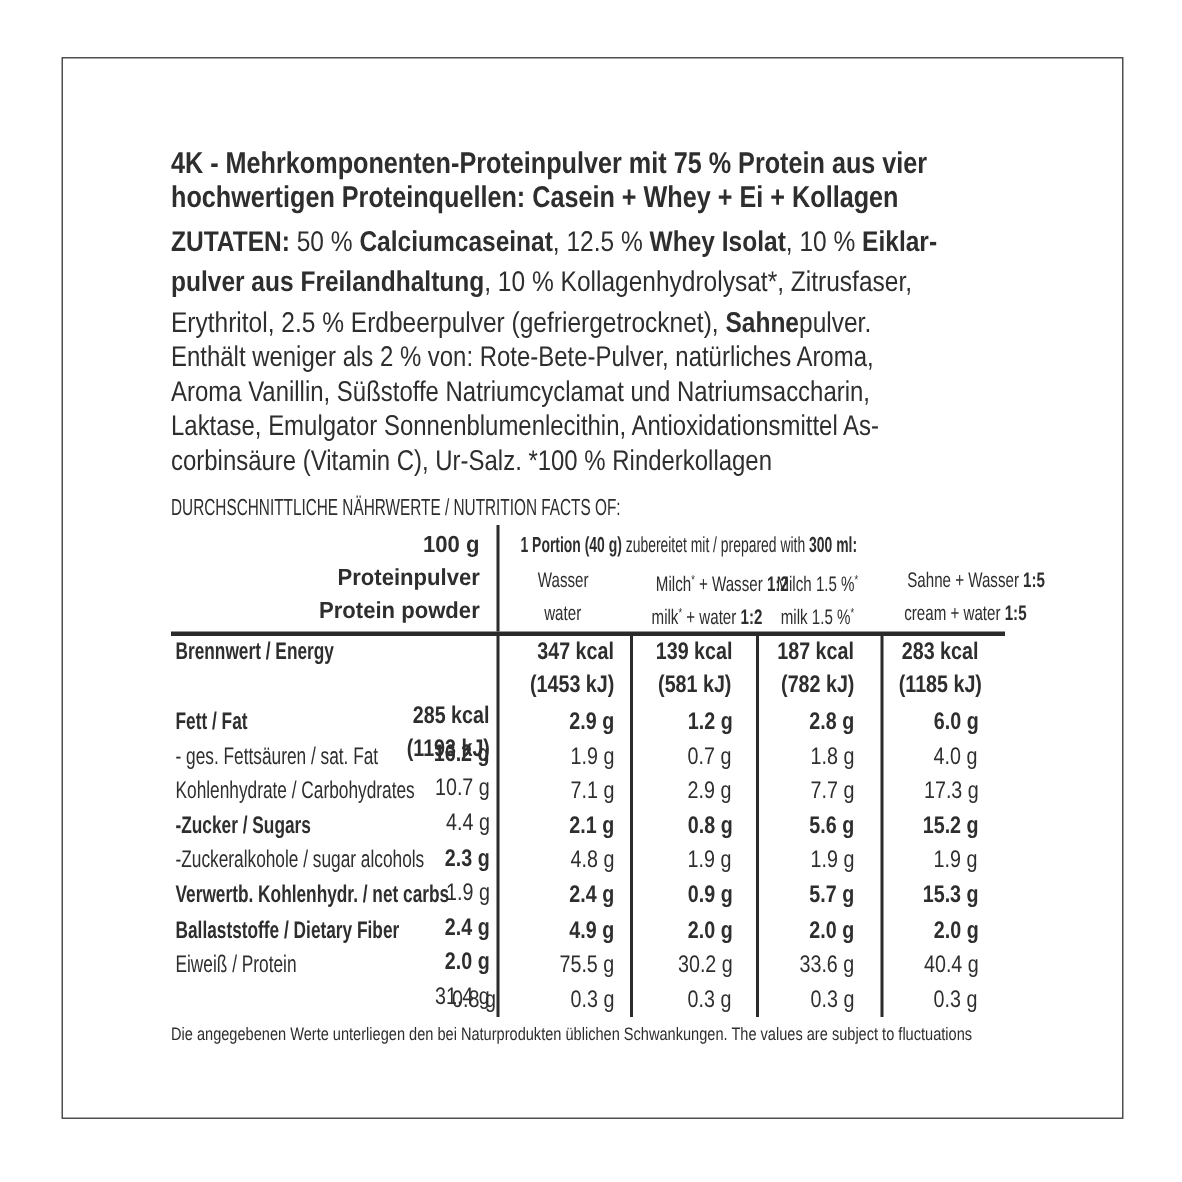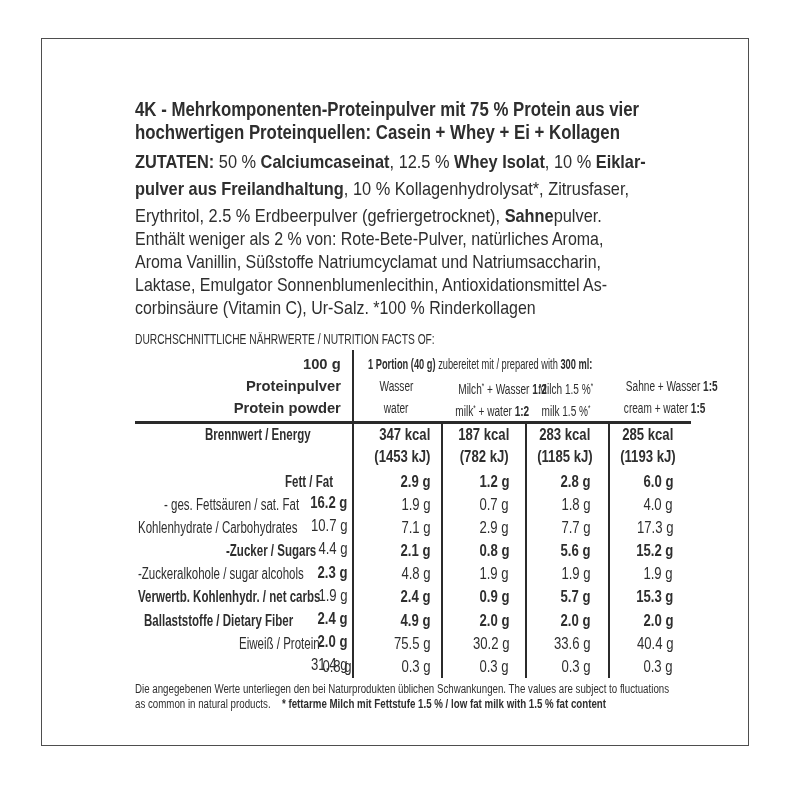--- a/index.html
+++ b/index.html
@@ -1,21 +1,21 @@
 <!DOCTYPE html>
 <html><head>
 <meta charset="utf-8">
 <style>
   html,body{margin:0;padding:0;}
   body{
     width:788px;height:788px;position:relative;background:#ffffff;
     font-family:"Liberation Sans","DejaVu Sans",sans-serif;color:#2e2e2e;
     overflow:hidden;-webkit-font-smoothing:antialiased;
   }
-  .abs{position:absolute;margin-left:21px;}
+  .abs{position:absolute;}
   .frame{
     position:absolute;left:41px;top:38px;width:706px;height:706px;
     border:1.5px solid #4e4e4e;background:#fff;
   }
   .b{font-weight:700;}
   .sx{display:inline-block;white-space:nowrap;transform:scaleX(var(--sx,1));}
   .sxl{transform-origin:0 0;}
   .sxr{transform-origin:100% 0;}
   .sxc{transform-origin:50% 0;}
   sup.ast{font-size:62%;vertical-align:0.55em;}
@@ -37,21 +37,21 @@
   .subcell{position:absolute;text-align:center;white-space:nowrap;}
   #rule{position:absolute;left:0;top:91px;width:556px;height:3px;background:#2a2a2a;}
   .vd{position:absolute;width:2px;background:#2b2b2b;}
   .vd.hd{top:20px;height:71px;}
   .vd.bd{top:94px;height:254px;}
 
   #tbody{position:absolute;left:0;top:94px;width:556px;}
   .trow{display:grid;grid-template-columns:216.5px 89px 84.5px 82.5px 83.5px;height:23.2px;font-size:16px;line-height:21.5px;}
   .trow.first{height:46.5px;}
   .trow.bold{font-weight:700;}
-  .lcell{padding-left:3px;white-space:nowrap;text-align:right;}
+  .lcell{padding-left:3px;white-space:nowrap;}
   .lcell .sx{--sx:0.72;}
   .vcell{text-align:right;white-space:nowrap;}
   .vcell .sx{--sx:0.82;}
   .trow > .vcell:nth-child(2){padding-right:10px;}
   .trow > .vcell:nth-child(3){padding-right:16px;}
   .trow > .vcell:nth-child(4){padding-right:17px;}
   .trow > .vcell:nth-child(5){padding-right:18px;}
   .trow > .vcell:nth-child(6){padding-right:4px;}
 
   
@@ -105,20 +105,24 @@
   <div class="vd bd" style="left:390px;"></div>
   <div class="vd bd" style="left:472.5px;"></div>
   <div id="tbody">
       <div class="trow first bold">
         <div class="lcell"><span class="sx sxl">Brennwert / Energy</span></div>
         <div class="vcell">
           <div><span class="sx sxr">347 kcal</span></div>
           <div><span class="sx sxr">(1453 kJ)</span></div>
         </div>
         <div class="vcell">
+          <div><span class="sx sxr">139 kcal</span></div>
+          <div><span class="sx sxr">(581 kJ)</span></div>
+        </div>
+        <div class="vcell">
           <div><span class="sx sxr">187 kcal</span></div>
           <div><span class="sx sxr">(782 kJ)</span></div>
         </div>
         <div class="vcell">
           <div><span class="sx sxr">283 kcal</span></div>
           <div><span class="sx sxr">(1185 kJ)</span></div>
         </div>
         <div class="vcell">
           <div><span class="sx sxr">285 kcal</span></div>
           <div><span class="sx sxr">(1193 kJ)</span></div>
@@ -283,14 +287,13 @@
         </div>
         <div class="vcell">
           <div><span class="sx sxr">0.3 g</span></div>
         </div>
       </div>
     </div>
 </div>
 
 <div id="footnote" class="abs">
   <div class="line"><span class="sx sxl">Die angegebenen Werte unterliegen den bei Naturprodukten üblichen Schwankungen. The values are subject to fluctuations</span></div>
-  <div class="line" id="fn2"><span class="sx sxl"><span>as common in natural products.</span><span class="b gap">* fettarme Milch mit Fettstufe 1.5 % /  low fat milk with 1.5 % fat content</span></span></div>
 </div>
 
 </body></html>

